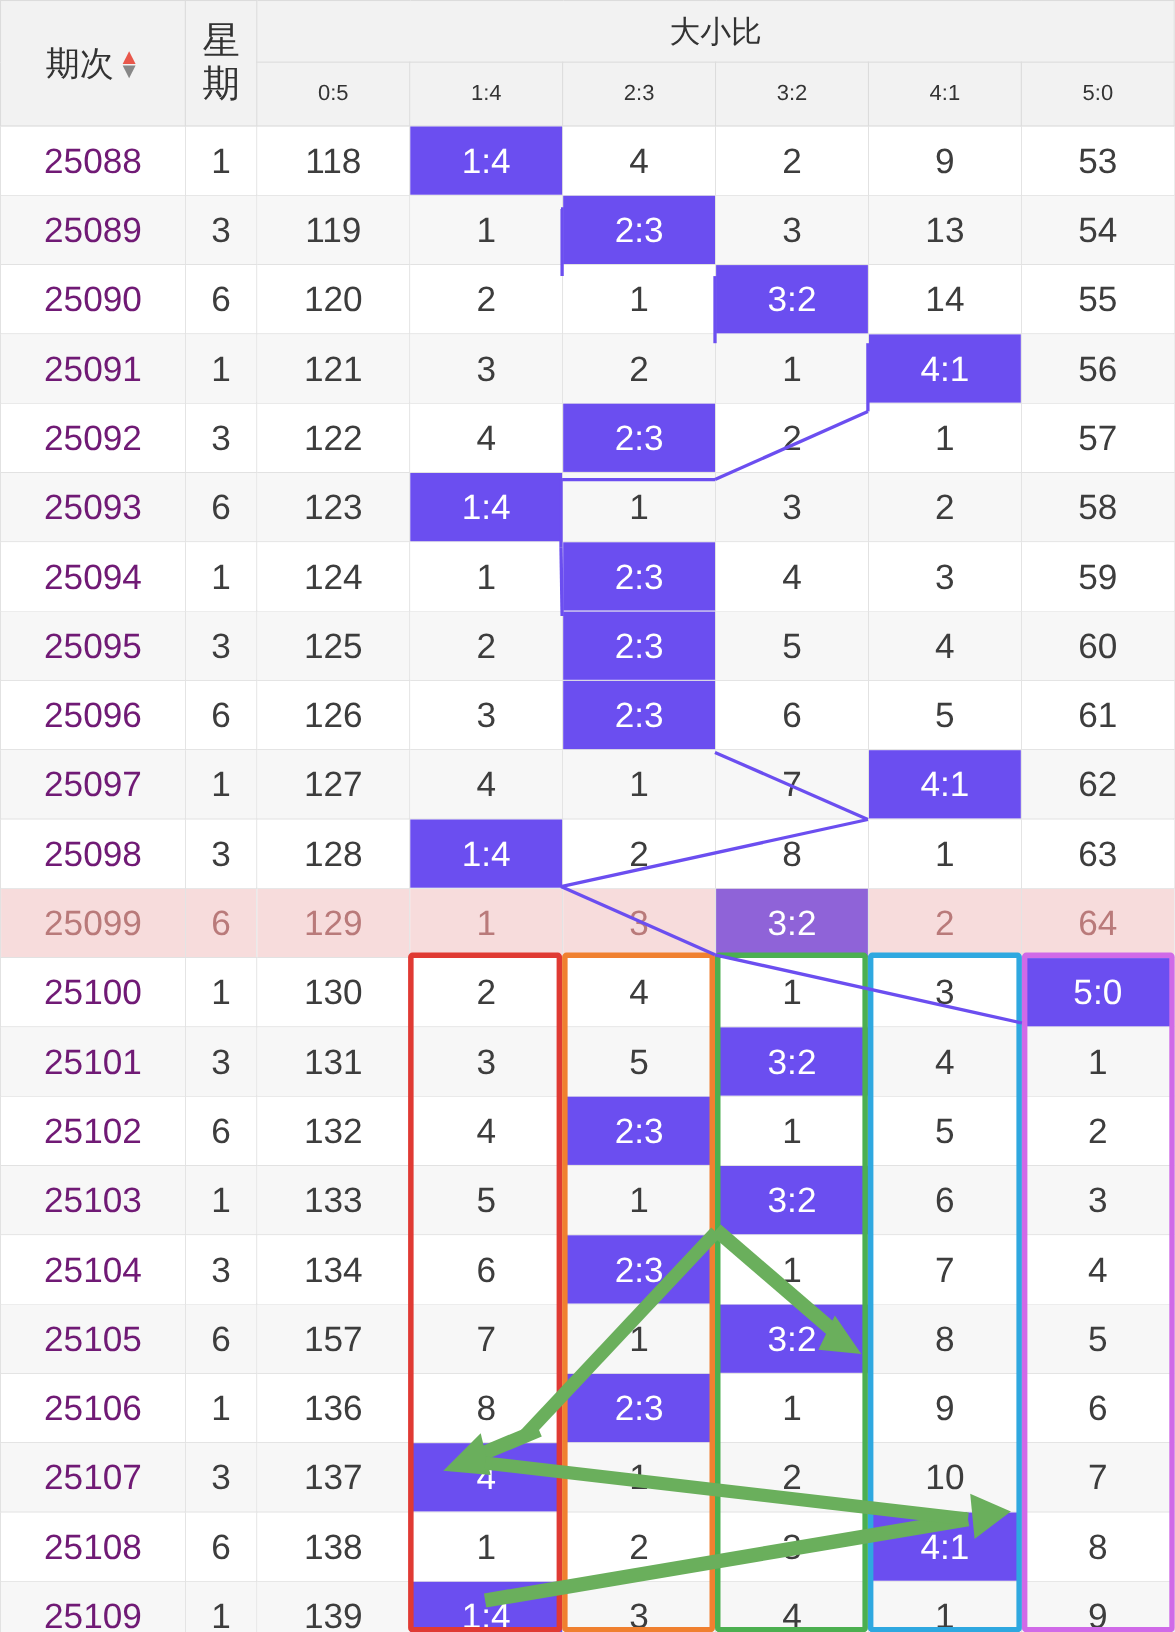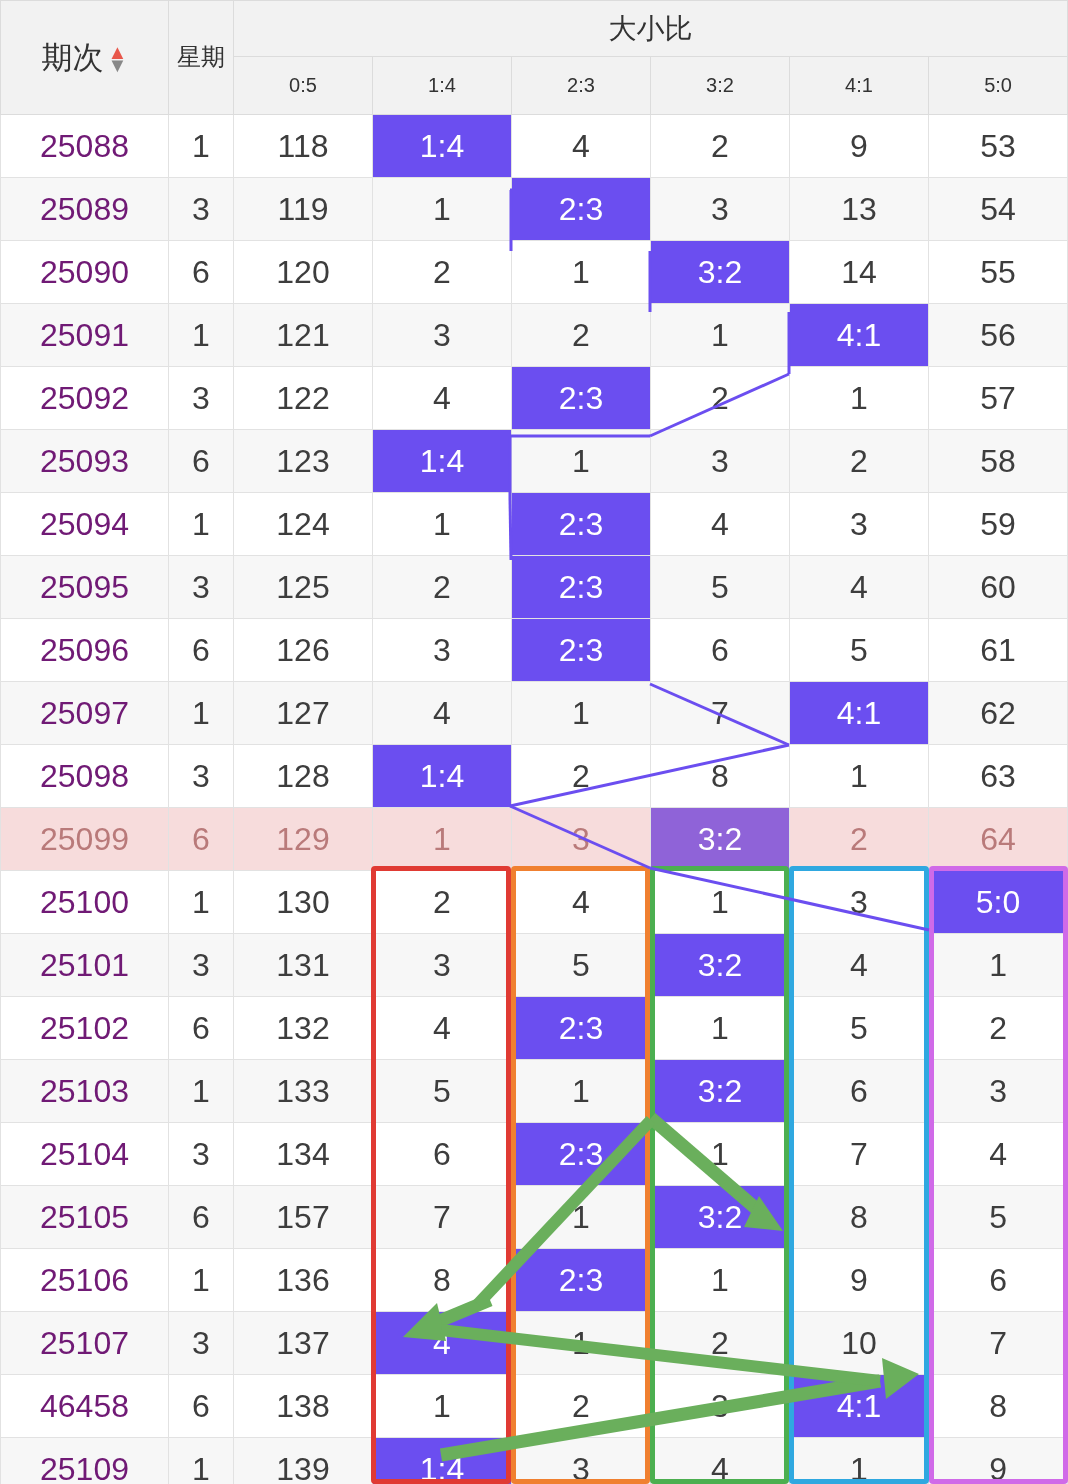--- a/index.html
+++ b/index.html
@@ -39,21 +39,21 @@
   }
   thead th.sub {
     font-size: 20px;
     height: 58px;
   }
   thead th.corner {
     height: 114px;
     vertical-align: middle;
   }
   th.week-head {
-    font-size: 24px;
+    font-size: 34px;
     line-height: 1.12;
     font-family: Liberation Serif, serif;
   }
   .period-head-inner {
     display: inline-flex;
     align-items: center;
     justify-content: center;
     gap: 4px;
   }
   .sort-arrows {
@@ -592,21 +592,21 @@
             <span class="cellbox">2</span>
           </td>
           <td>
             <span class="cellbox">10</span>
           </td>
           <td>
             <span class="cellbox">7</span>
           </td>
         </tr>
         <tr>
-          <td class="period">46458</td>
+          <td class="period">25108</td>
           <td class="week">6</td>
           <td>
             <span class="cellbox">138</span>
           </td>
           <td>
             <span class="cellbox">1</span>
           </td>
           <td>
             <span class="cellbox">2</span>
           </td>

